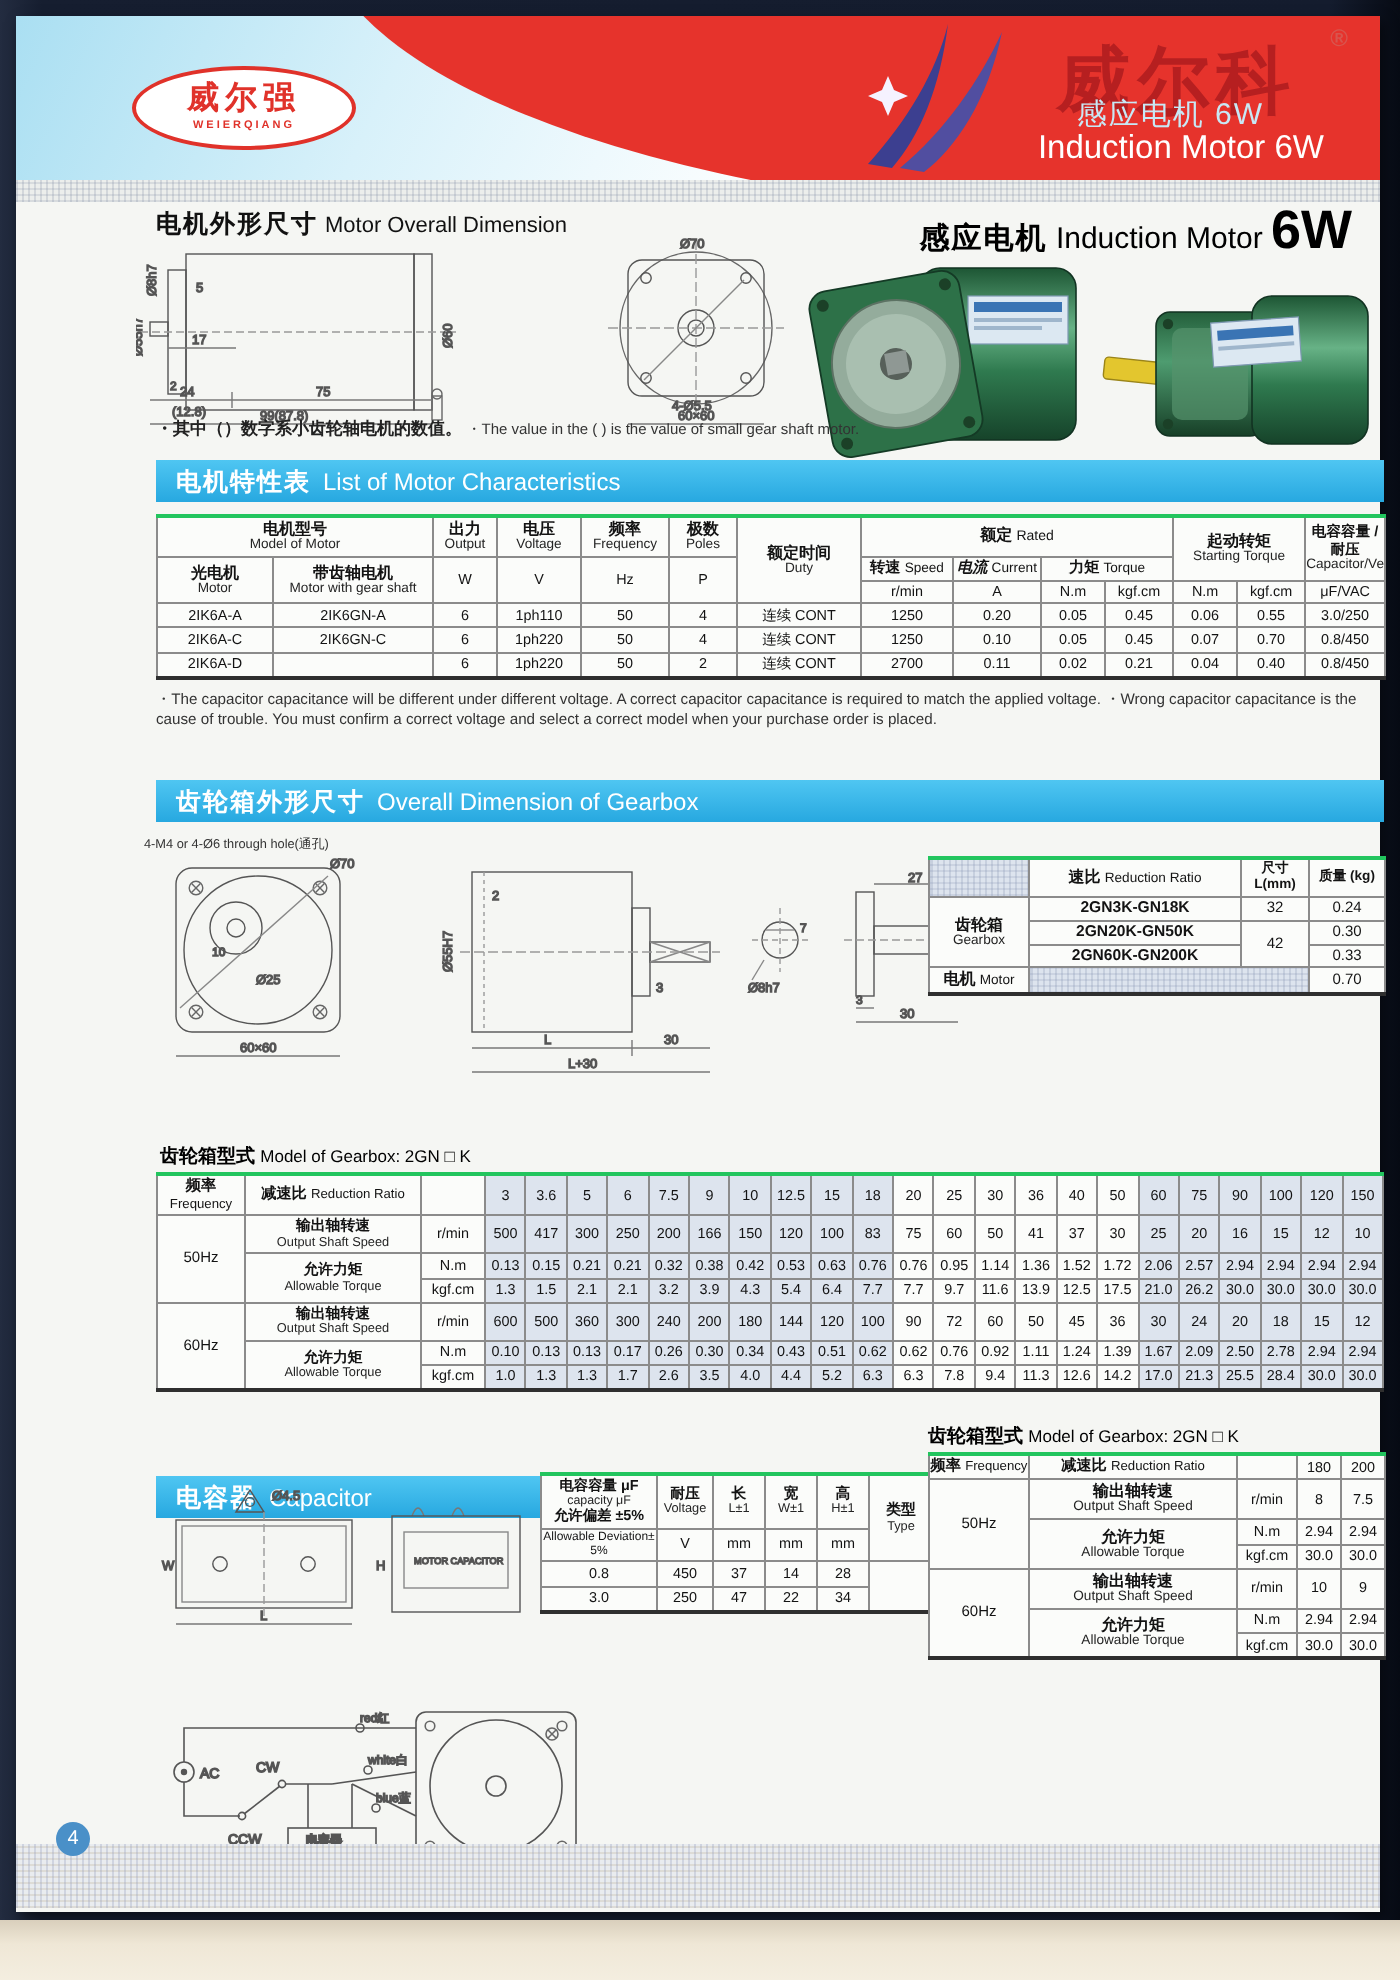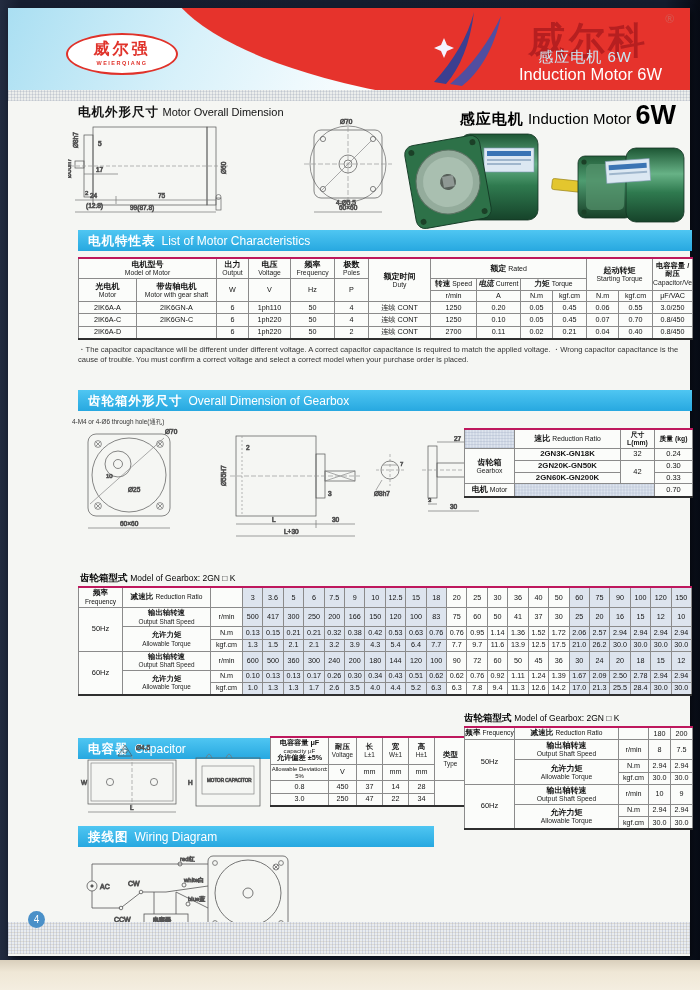--- a/index.html
+++ b/index.html
@@ -31,21 +31,21 @@
   .sec-title{position:absolute;font-size:12.5px;color:#111;white-space:nowrap;}
   .sec-title b{letter-spacing:1px;}
   .prod-title{position:absolute;right:14px;top:92px;font-size:15px;color:#000;white-space:nowrap;}
   .prod-title b{letter-spacing:1px;}
   .prod-title .pw{font-size:27px;font-weight:bold;letter-spacing:0;}
   .note-line{position:absolute;font-size:8px;color:#222;white-space:nowrap;}
   .note-line b{font-size:8.5px;}
   
   table{border-collapse:collapse;table-layout:fixed;background:#fbfcfa;}
   td{border:1px solid #8b8b8b;text-align:center;vertical-align:middle;padding:1px 0;font-size:7.5px;color:#131313;line-height:1.15;overflow:hidden;}
-  .tbl{position:absolute;border-top:2px solid #be185d;border-bottom:2px solid #2f2f2f;}
+  .tbl{position:absolute;border-top:2px solid #22c55e;border-bottom:2px solid #2f2f2f;}
   .cn{display:block;font-weight:bold;font-size:8px;}
   .en{display:block;font-size:6.8px;font-weight:normal;color:#242424;}
   .u{font-size:7.2px;}
   td.val{font-size:7.2px;padding:1.5px 0;}
   .tq td.val:nth-last-child(n+13),.tq td.val:nth-last-child(-n+6){background:#dde4ee;}
   .shade{background:#dde4ee;
     background-image:repeating-linear-gradient(90deg,rgba(130,145,175,.25) 0 1px,transparent 1px 3px),
     repeating-linear-gradient(0deg,rgba(130,145,175,.2) 0 1px,transparent 1px 3px);}
   .bold-cell{font-weight:bold;font-size:7.8px;}
   .notes{position:absolute;font-size:8.2px;color:#111;line-height:1.35;}
@@ -172,20 +172,24 @@
       <rect x="186" y="44" width="38" height="46" rx="5" fill="#55936c" opacity="0.7"></rect>
       <rect x="226" y="28" width="58" height="74" rx="10" fill="url(#g1)" stroke="#123322" stroke-width="0.8"></rect>
       <rect x="206" y="40" width="44" height="22" fill="#dce8f2" stroke="#7e98b2" stroke-width="0.6" transform="rotate(-4 228 51)"></rect>
       <rect x="209" y="44" width="38" height="5" fill="#3a74b4" transform="rotate(-4 228 51)"></rect>
       <rect x="209" y="52" width="38" height="2" fill="#9fb6cc" transform="rotate(-4 228 51)"></rect>
       <circle cx="184" cy="42" r="2.6" fill="#1b4027"></circle>
           <circle cx="184" cy="92" r="2.6" fill="#1b4027"></circle>
     </g>
   </svg>
 
+  <div class="note-line" style="left:70px;top:201px;">
+    <b>・其中（）数字系小齿轮轴电机的数值。</b>
+    <span style="font-size:7.5px;color:#333;">・The value in the ( ) is the value of small gear shaft motor.</span>
+  </div>
 
   <div class="bar" style="left:70px;top:222px;width:614px;">
     <b>电机特性表</b><span>List of Motor Characteristics</span>
   </div>
 
   <table class="tbl" style="left:70px;top:249px;width:614px;">
     <colgroup>
           <col style="width:58px">
           <col style="width:80px">
           <col style="width:32px">
@@ -787,23 +791,20 @@
             <td class="val">2.94</td>
           </tr>
     <tr>
       <td class="u">kgf.cm</td>
     <td class="val">30.0</td>
             <td class="val">30.0</td>
           </tr>
   </tbody>
       </table>
 
-  <div class="bar" style="left:70px;top:818px;width:356px;">
-    <b>接线图</b><span>Wiring Diagram</span>
-  </div>
 
   <svg class="svgbox" style="left:72px;top:844px;" width="330" height="88" viewBox="0 0 330 88" fill="none" stroke="#555" stroke-width="0.8">
     <circle cx="12" cy="34" r="5"></circle>
     <circle cx="12" cy="34" r="1.2" fill="#555"></circle>
     <text x="20" y="37" font-size="7">AC</text>
     <polyline points="12,29 12,12 86,12"></polyline>
     <polyline points="12,39 12,56 40,56"></polyline>
     <circle cx="41" cy="56" r="1.8"></circle>
     <line x1="42" y1="55" x2="60" y2="41"></line>
     <circle cx="61" cy="40" r="1.8"></circle>

